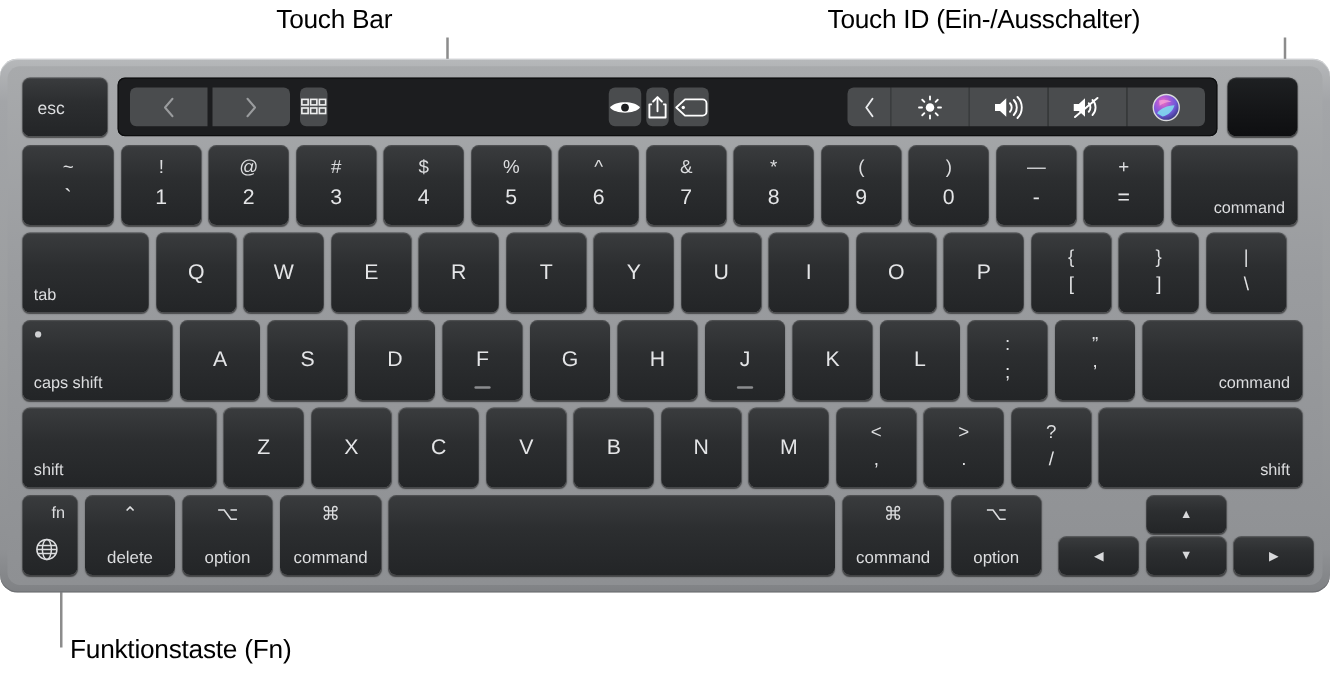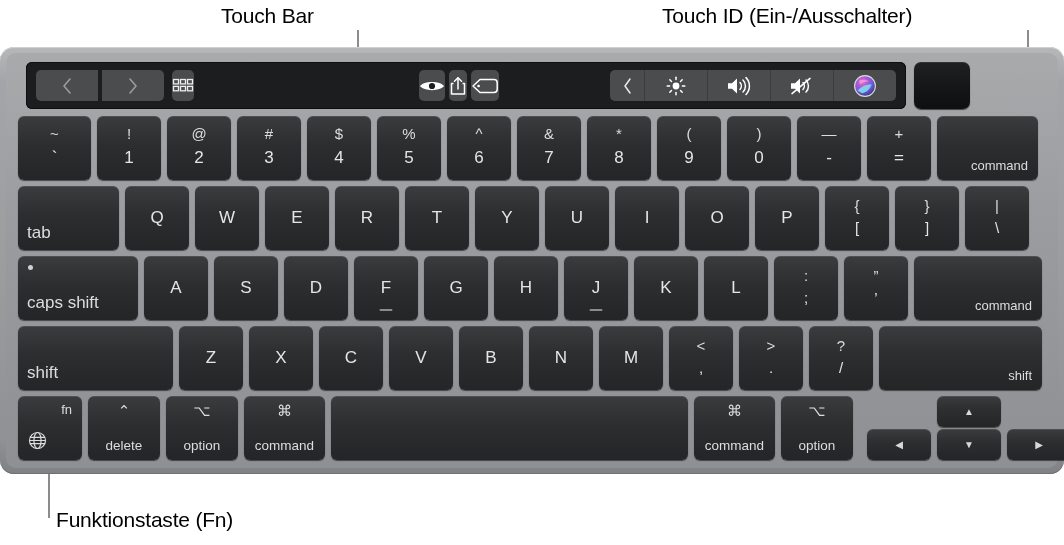--- a/index.html
+++ b/index.html
@@ -73,21 +73,21 @@
   }
   .key .shifted{
     position:absolute;
     left:0;right:0;
     text-align:center;
     font-size:15px;
     color:#dcdddf;
   }
   .key .corner-bl{
     position:absolute; left:9px; bottom:7px;
-    font-size:17px; color:#dcdddf;
+    font-size:13px; color:#dcdddf;
   }
   .key .corner-br{
     position:absolute; right:10px; bottom:7px;
     font-size:13px; color:#dcdddf;
   }
   .key .corner-tr{
     position:absolute; right:10px; top:6px;
     font-size:13px; color:#dcdddf;
   }
   .key .mod-top{
@@ -200,20 +200,23 @@
 <div class="leader" id="leader-touchid"></div>
 
 <div class="callout" id="callout-fn">Funktionstaste (Fn)</div>
 <div class="leader" id="leader-fn"></div>
 
 <div id="keyboard-body">
   <div id="keyboard-inner">
 
     <div class="row" id="fn-row">
 
+      <div class="key" id="esc-key">
+        <span class="lbl">esc</span>
+      </div>
 
       <div id="touchbar">
 
         <div class="tb-left">
           <div class="tb-btn tb-seg first">
             <svg width="14" height="18" viewBox="0 0 14 18">
               <path d="M10 2 L4 9 L10 16" stroke="#9a9c9e" stroke-width="1.6" fill="none" stroke-linecap="round" stroke-linejoin="round"></path>
             </svg>
           </div>
           <div class="tb-btn tb-seg last">
@@ -509,21 +512,21 @@
       <div class="key k-std">
         <span class="shifted" style="top:11px;">?</span>
         <span class="main" style="top:33px;font-size:15px;">/</span>
       </div>
       <div class="key k-std k-last" style="width:163px;">
         <span class="corner-br">shift</span>
       </div>
     </div>
 
     <div class="row" id="row-bottom">
-      <div class="key k-std" style="width:64px;">
+      <div class="key k-std" style="width:44px;">
         <span class="corner-tr">fn</span>
         <span class="globe">
           <svg width="19" height="19" viewBox="0 0 19 19">
             <circle cx="9.5" cy="9.5" r="8" fill="none" stroke="#dcdddf" stroke-width="1.2"></circle>
             <ellipse cx="9.5" cy="9.5" rx="3.6" ry="8" fill="none" stroke="#dcdddf" stroke-width="1.2"></ellipse>
             <path d="M1.9 6.3 H17.1 M1.9 12.7 H17.1 M1.5 9.5 H17.5" stroke="#dcdddf" stroke-width="1.2" fill="none"></path>
           </svg>
         </span>
       </div>
       <div class="key k-std" style="width:72px;">

